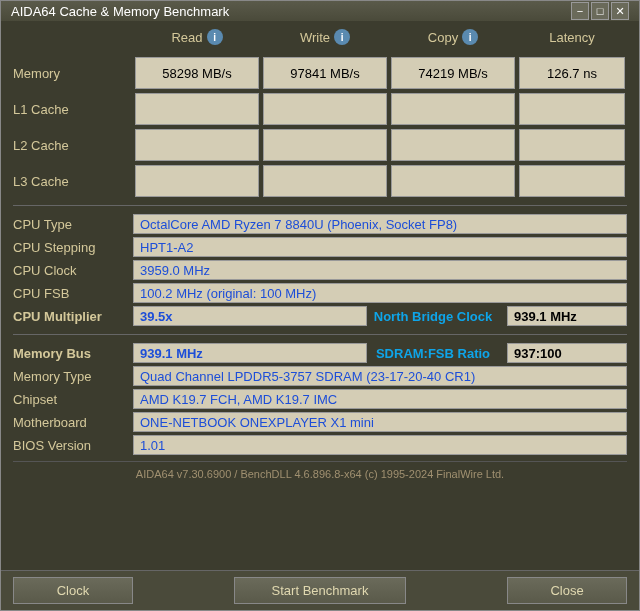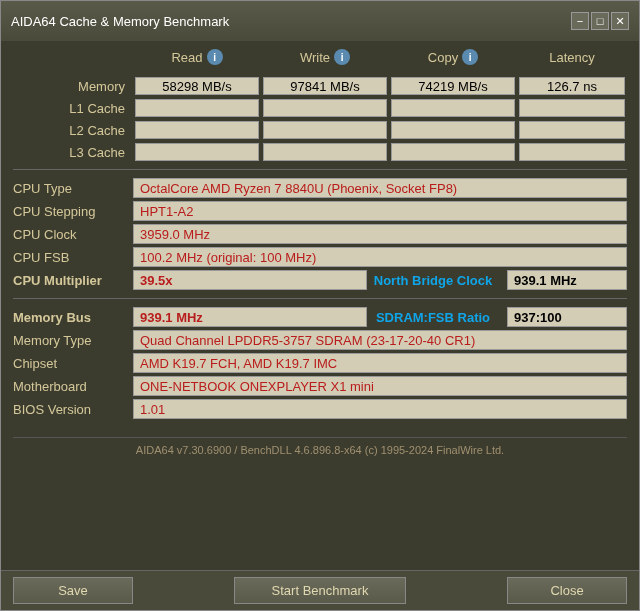--- a/index.html
+++ b/index.html
@@ -20,21 +20,21 @@
       border: 1px solid #888;
       display: flex;
       flex-direction: column;
     }
     .title-bar {
       background: linear-gradient(to bottom, #5a5a4a, #4a4a3a);
       padding: 6px 10px;
       display: flex;
       align-items: center;
       justify-content: space-between;
-      height: 40px;
+      height: 20px;
       flex-shrink: 0;
     }
     .title-bar-text {
       color: #ffffff;
       font-size: 13px;
       font-weight: normal;
     }
     .title-bar-controls {
       display: flex;
       gap: 2px;
@@ -92,30 +92,29 @@
     .data-row {
       display: grid;
       grid-template-columns: 120px 1fr 1fr 1fr 110px;
       margin-bottom: 4px;
       align-items: center;
     }
     .row-label {
       color: #d4c89a;
       font-size: 13px;
       padding-right: 8px;
-      text-align: right;
     }
     .value-box {
       background: #d4cdb5;
       border: 1px solid #999;
       padding: 2px 6px;
       font-size: 13px;
       color: #000;
       text-align: center;
-      height: 18px;
+      height: 32px;
       display: flex;
       align-items: center;
       justify-content: center;
       margin: 0 2px;
     }
     .value-box.empty {
       background: #d4cdb5;
     }
     
     .divider {
@@ -141,21 +140,21 @@
     }
     .info-label {
       color: #d4c89a;
       font-size: 13px;
     }
     .info-value-box {
       background: #d4cdb5;
       border: 1px solid #999;
       padding: 1px 6px;
       font-size: 13px;
-      color: #b91c1c;
+      color: #1d4ed8;
       height: 20px;
       display: flex;
       align-items: center;
     }
     .secondary-label {
       color: #0ea5e9;
       font-size: 13px;
       text-align: center;
       padding-right: 8px;
     }
@@ -169,21 +168,21 @@
       display: flex;
       align-items: center;
     }
     
     .footer-text {
       text-align: center;
       color: #a09070;
       font-size: 11px;
       padding: 6px 0 4px 0;
       border-top: 1px solid #555;
-      margin-top: 18px;
+      margin-top: 6px;
     }
     .button-bar {
       background: #4a4a3a;
       padding: 6px 12px;
       display: flex;
       justify-content: space-between;
       align-items: center;
       flex-shrink: 0;
       border-top: 1px solid #666;
     }
@@ -329,17 +328,17 @@
       <div class="info-row">
         <div class="info-label">BIOS Version</div>
         <div class="info-value-box">1.01</div>
       </div>
     </div>
 
     <div class="footer-text">AIDA64 v7.30.6900 / BenchDLL 4.6.896.8-x64  (c) 1995-2024 FinalWire Ltd.</div>
   </div>
 
   <div class="button-bar">
-    <button class="btn">Save</button>
+    <button class="btn">Clock</button>
     <button class="btn btn-start">Start Benchmark</button>
     <button class="btn">Close</button>
   </div>
 </div>
 
 </body></html>

